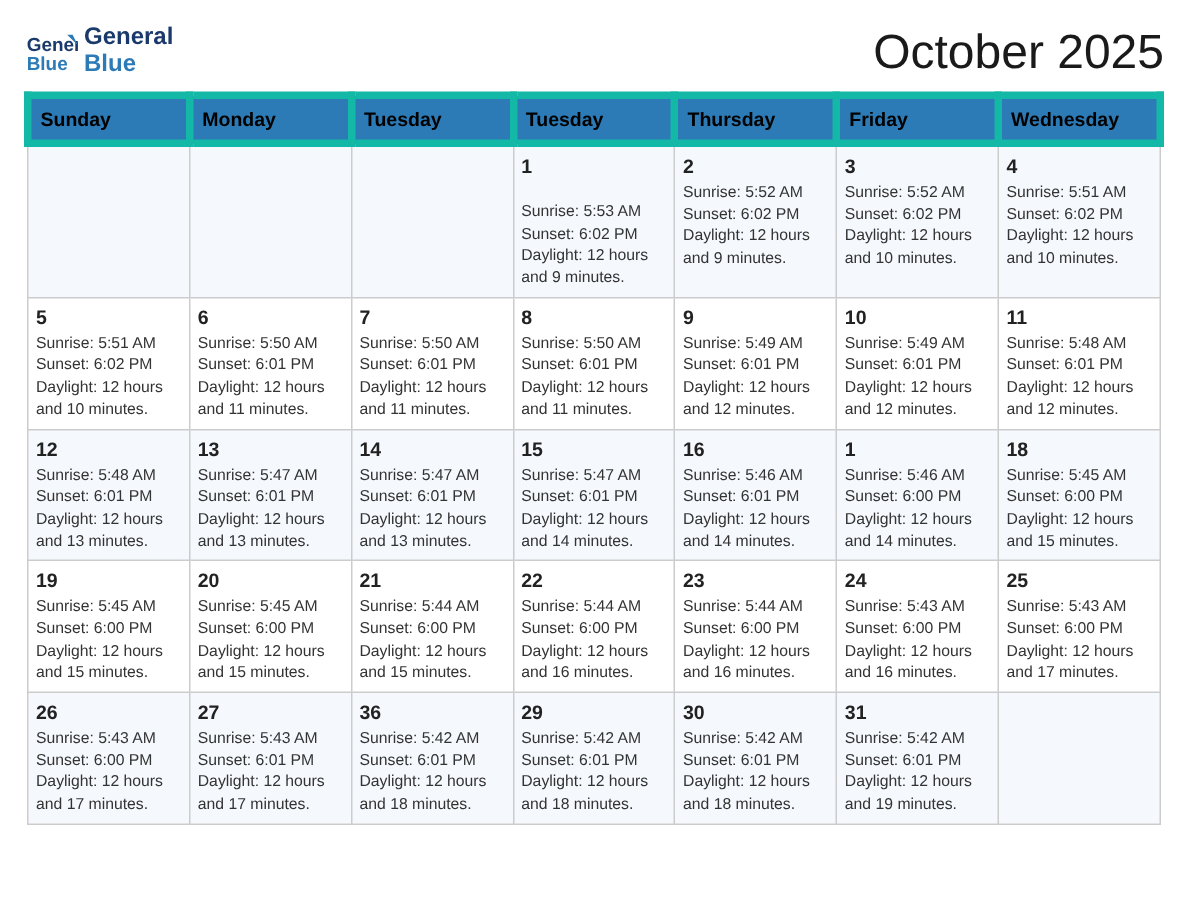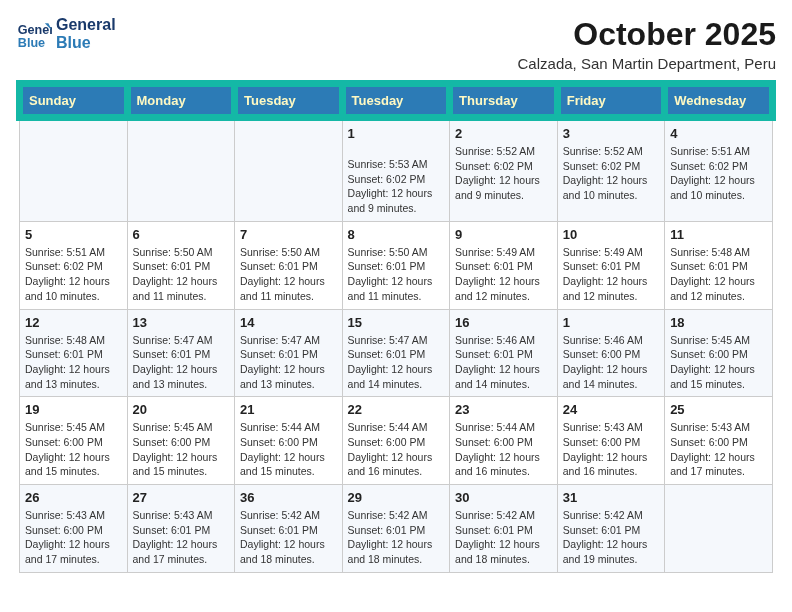--- a/index.html
+++ b/index.html
@@ -23,41 +23,41 @@
     }
     .logo-icon {
       width: 36px;
       height: 36px;
     }
     .title-block {
       text-align: right;
     }
     .month-title {
       font-size: 32px;
-      font-weight: bold;
+      font-weight: normal;
       color: #1a1a1a;
     }
     .location {
       font-size: 15px;
       color: #333;
       margin-top: 2px;
     }
     .calendar {
       width: 100%;
       border-collapse: collapse;
       border: 1px solid #ccc;
     }
     .calendar th {
       background-color: #2c7bb6;
-      color: #fef9c3;
+      color: #000000;
       font-size: 13px;
       font-weight: bold;
       padding: 6px 6px;
       text-align: left;
-      border: 7px solid #14b8a6;
+      border: 5px solid #14b8a6;
     }
     .calendar td {
       vertical-align: top;
       border: 1px solid #ccc;
       padding: 5px 5px;
       width: 108px;
       min-height: 80px;
       background: #fff;
       font-size: 10.5px;
       color: #222;
@@ -92,21 +92,20 @@
       <text x="2" y="34" font-size="14" font-weight="bold" fill="#2c7bb6">Blue</text>
       <polygon points="32,8 40,16 36,8" fill="#2c7bb6"></polygon>
     </svg>
     <div style="line-height:1.15">
       <div style="font-size:16px;font-weight:bold;color:#1a3a6b;">General</div>
       <div style="font-size:16px;font-weight:bold;color:#2c7bb6;">Blue</div>
     </div>
   </div>
   <div class="title-block">
     <div class="month-title">October 2025</div>
-    <div class="location">Calzada, San Martin Department, Peru</div>
   </div>
 </div>
 
 <table class="calendar">
   <thead>
     <tr>
     <th>Sunday</th>
         <th>Monday</th>
         <th>Tuesday</th>
         <th>Tuesday</th>

